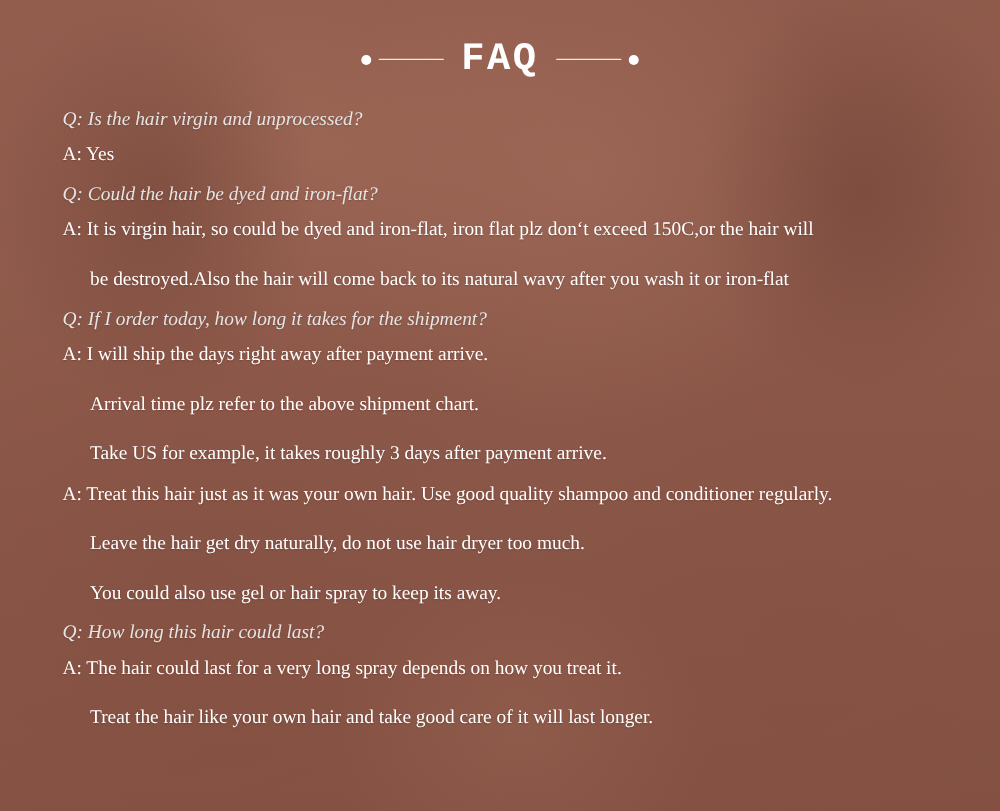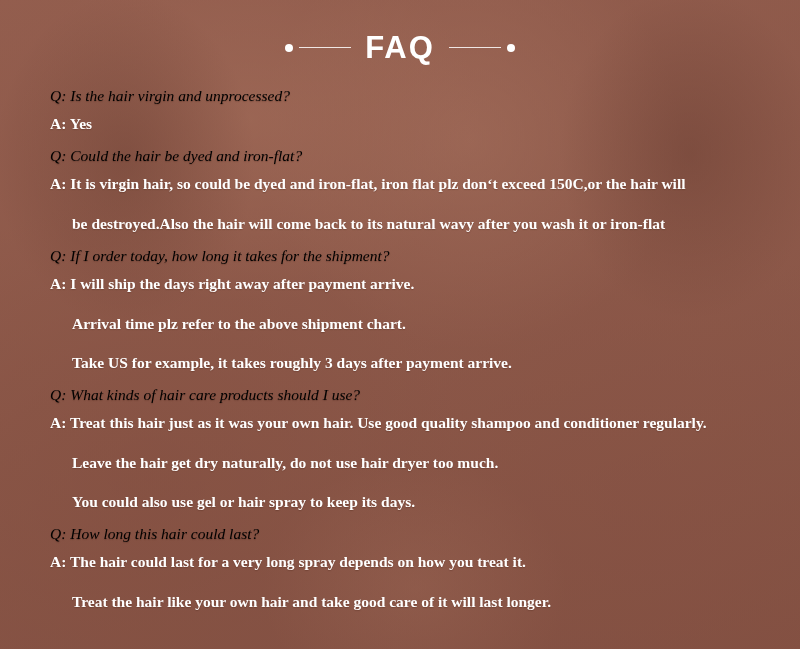--- a/index.html
+++ b/index.html
@@ -70,21 +70,21 @@
     padding: 26px 40px 0 40px;
   }
   .title-row {
     display: flex;
     align-items: center;
     justify-content: center;
     gap: 14px;
     margin: 6px 0 22px 0;
   }
   .title-text {
-    font-family: Liberation Sans, sans-serif;
+    font-family: Liberation Mono, monospace;
     font-size: 31px;
     font-weight: bold;
     letter-spacing: 2px;
     color: #ffffff;
     line-height: 1;
   }
   .ornament {
     display: flex;
     align-items: center;
     gap: 6px;
@@ -106,35 +106,34 @@
     margin: 0;
     padding: 0 0 0 10px;
   }
   .faq-item {
     margin-bottom: 9px;
   }
   .q-line {
     font-family: "Liberation Serif", serif;
     font-style: italic;
     font-size: 15.5px;
-    color: #000000;
+    color: #e5e5e5;
     line-height: 1.45;
     margin-bottom: 5px;
     text-shadow: 0 1px 1px rgba(80,40,30,0.35);
   }
   .a-block {
     font-family: "Liberation Serif", serif;
     font-size: 15.5px;
     color: #ffffff;
     line-height: 1.52;
     text-shadow: 0 1px 1px rgba(80,40,30,0.35);
   }
   .a-line {
     margin-bottom: 2px;
-    font-weight: bold;
   }
   .a-line.indent {
     padding-left: 22px;
     margin-top: 16px;
   }
 </style>
 </head>
 <body>
 
 <div id="page">
@@ -181,25 +180,24 @@
       <div class="faq-item">
         <div class="q-line">Q: If I order today, how long it takes for the shipment?</div>
         <div class="a-block">
           <div class="a-line">A: I will ship the days right away after payment arrive.</div>
           <div class="a-line indent">Arrival time plz refer to the above shipment chart.</div>
           <div class="a-line indent">Take US for example, it takes roughly 3 days after payment arrive.</div>
         </div>
       </div>
 
       <div class="faq-item">
-        <div class="q-line">Q: What kinds of hair care products should I use?</div>
         <div class="a-block">
           <div class="a-line">A: Treat this hair just as it was your own hair. Use good quality shampoo and conditioner regularly.</div>
           <div class="a-line indent">Leave the hair get dry naturally, do not use hair dryer too much.</div>
-          <div class="a-line indent">You could also use gel or hair spray to keep its days.</div>
+          <div class="a-line indent">You could also use gel or hair spray to keep its away.</div>
         </div>
       </div>
 
       <div class="faq-item">
         <div class="q-line">Q: How long this hair could last?</div>
         <div class="a-block">
           <div class="a-line">A: The hair could last for a very long spray depends on how you treat it.</div>
           <div class="a-line indent">Treat the hair like your own hair and take good care of it will last longer.</div>
         </div>
       </div>

